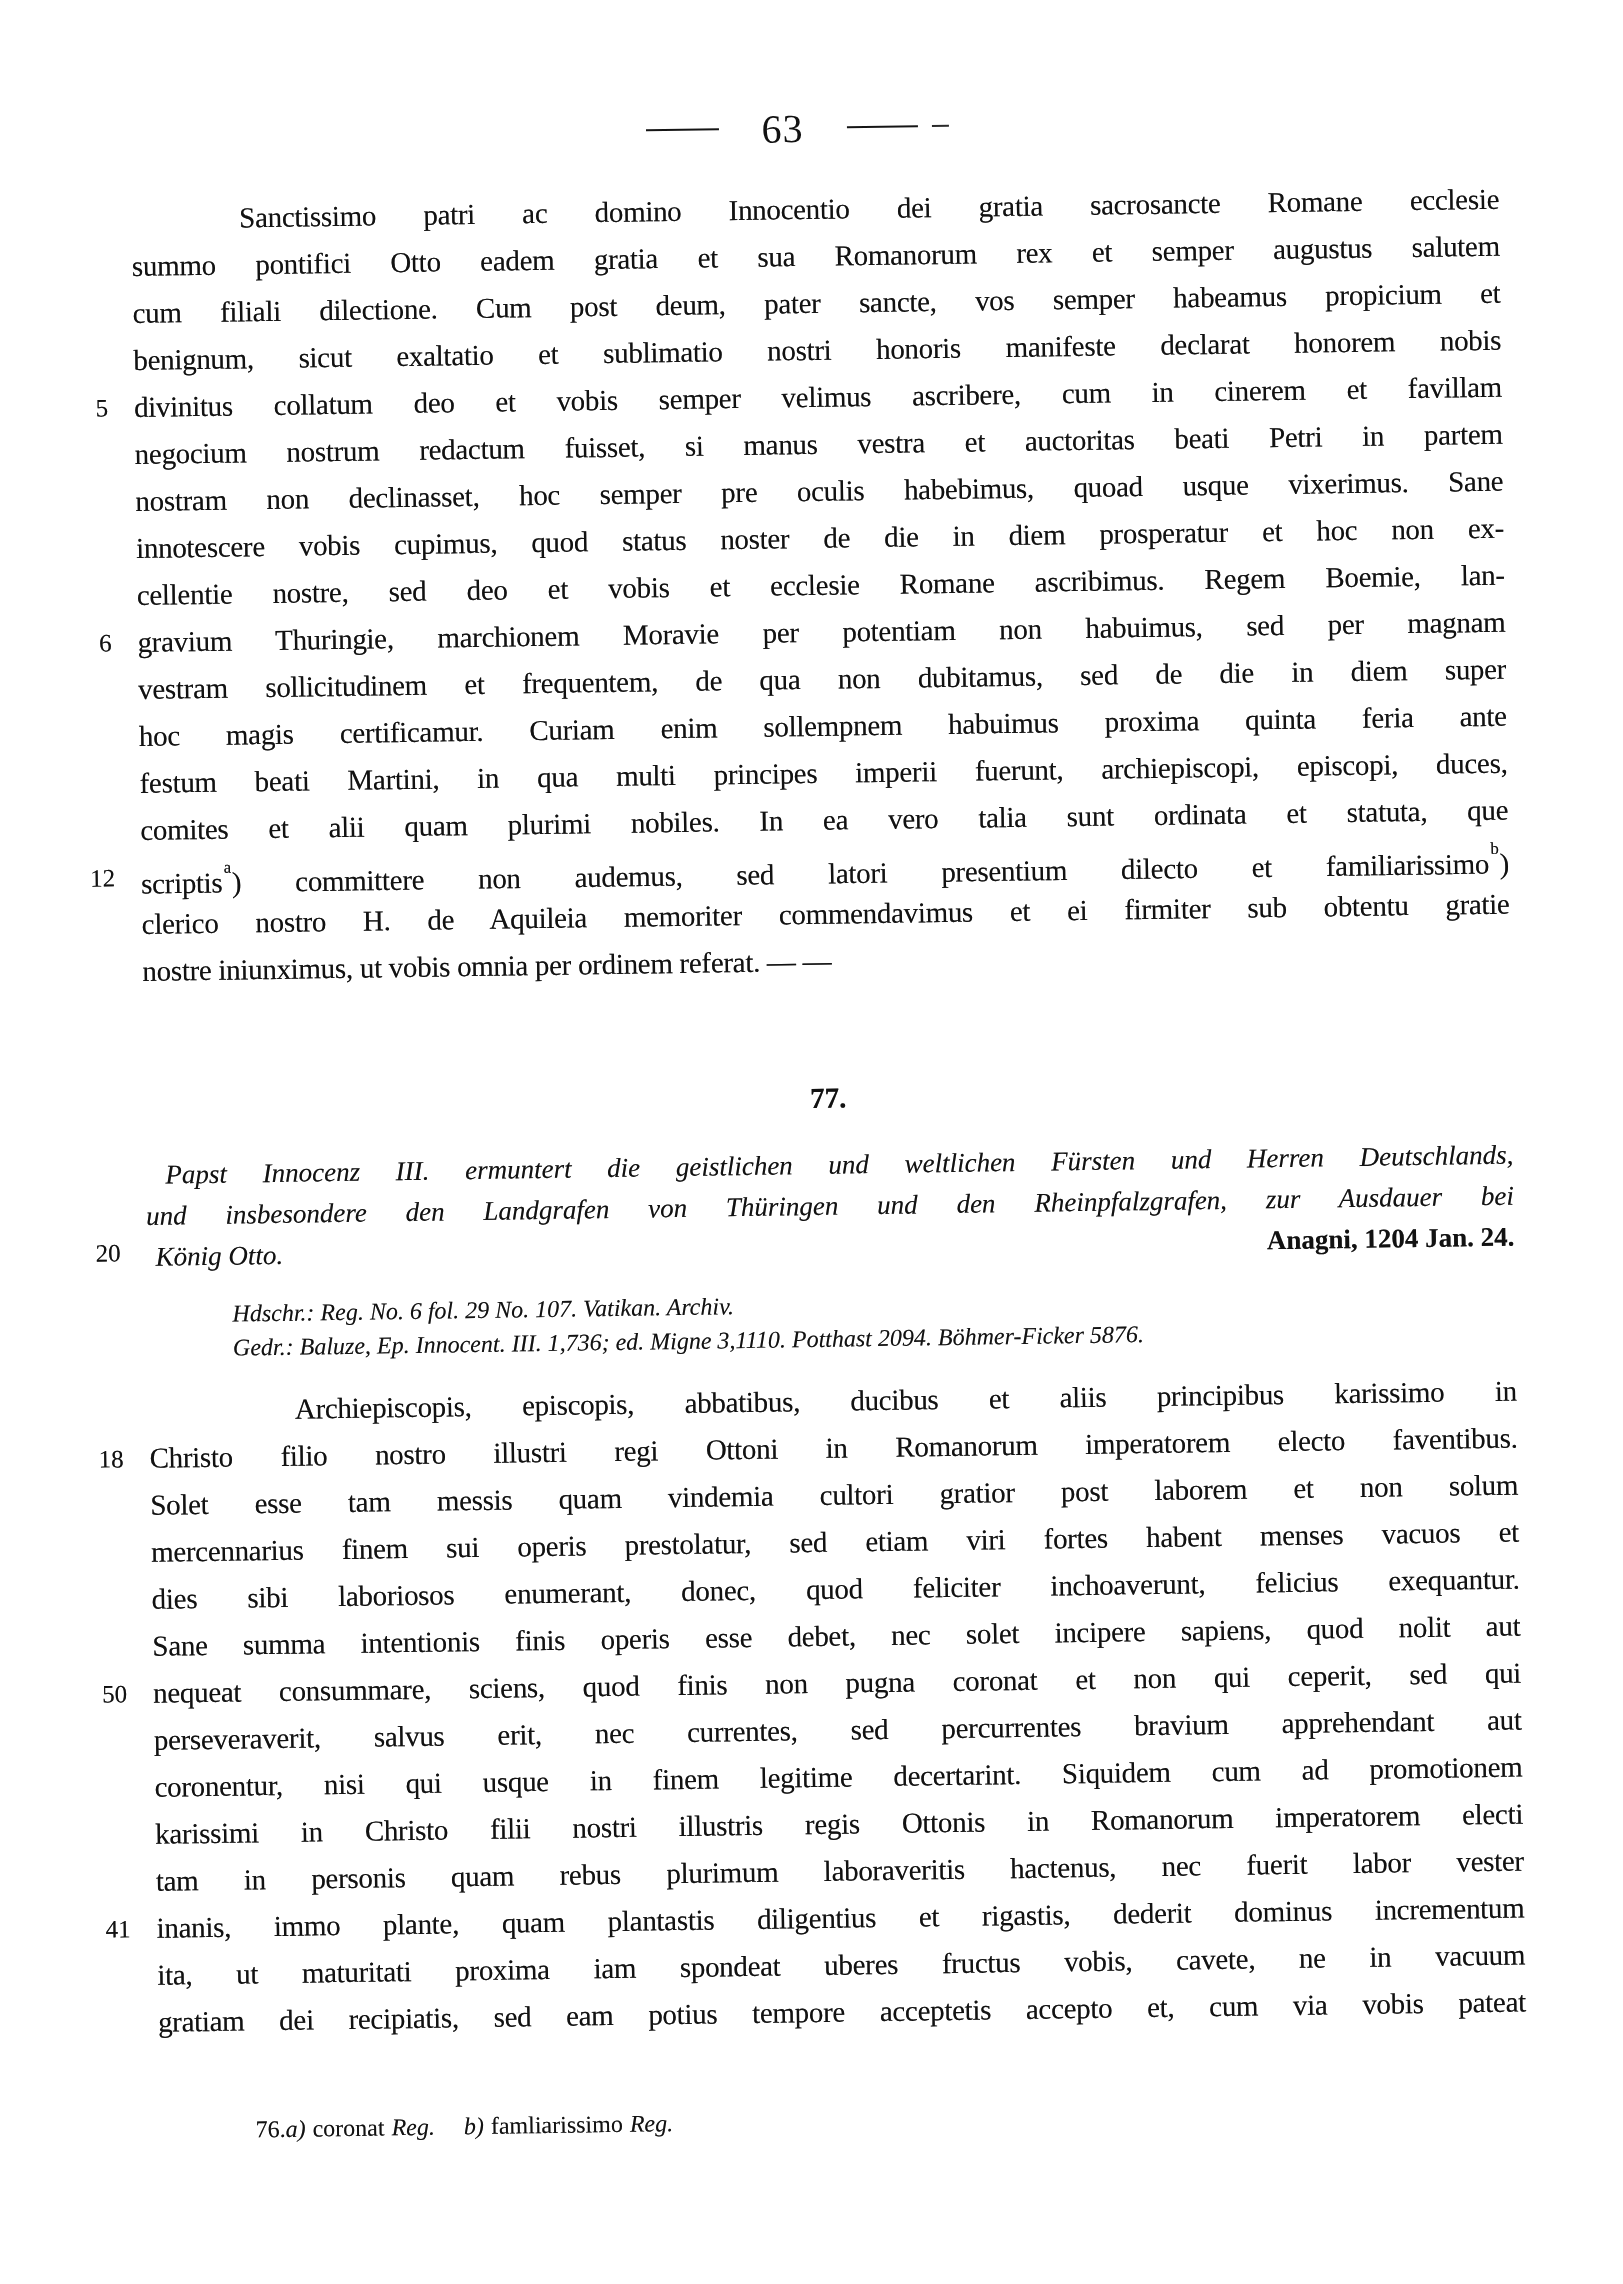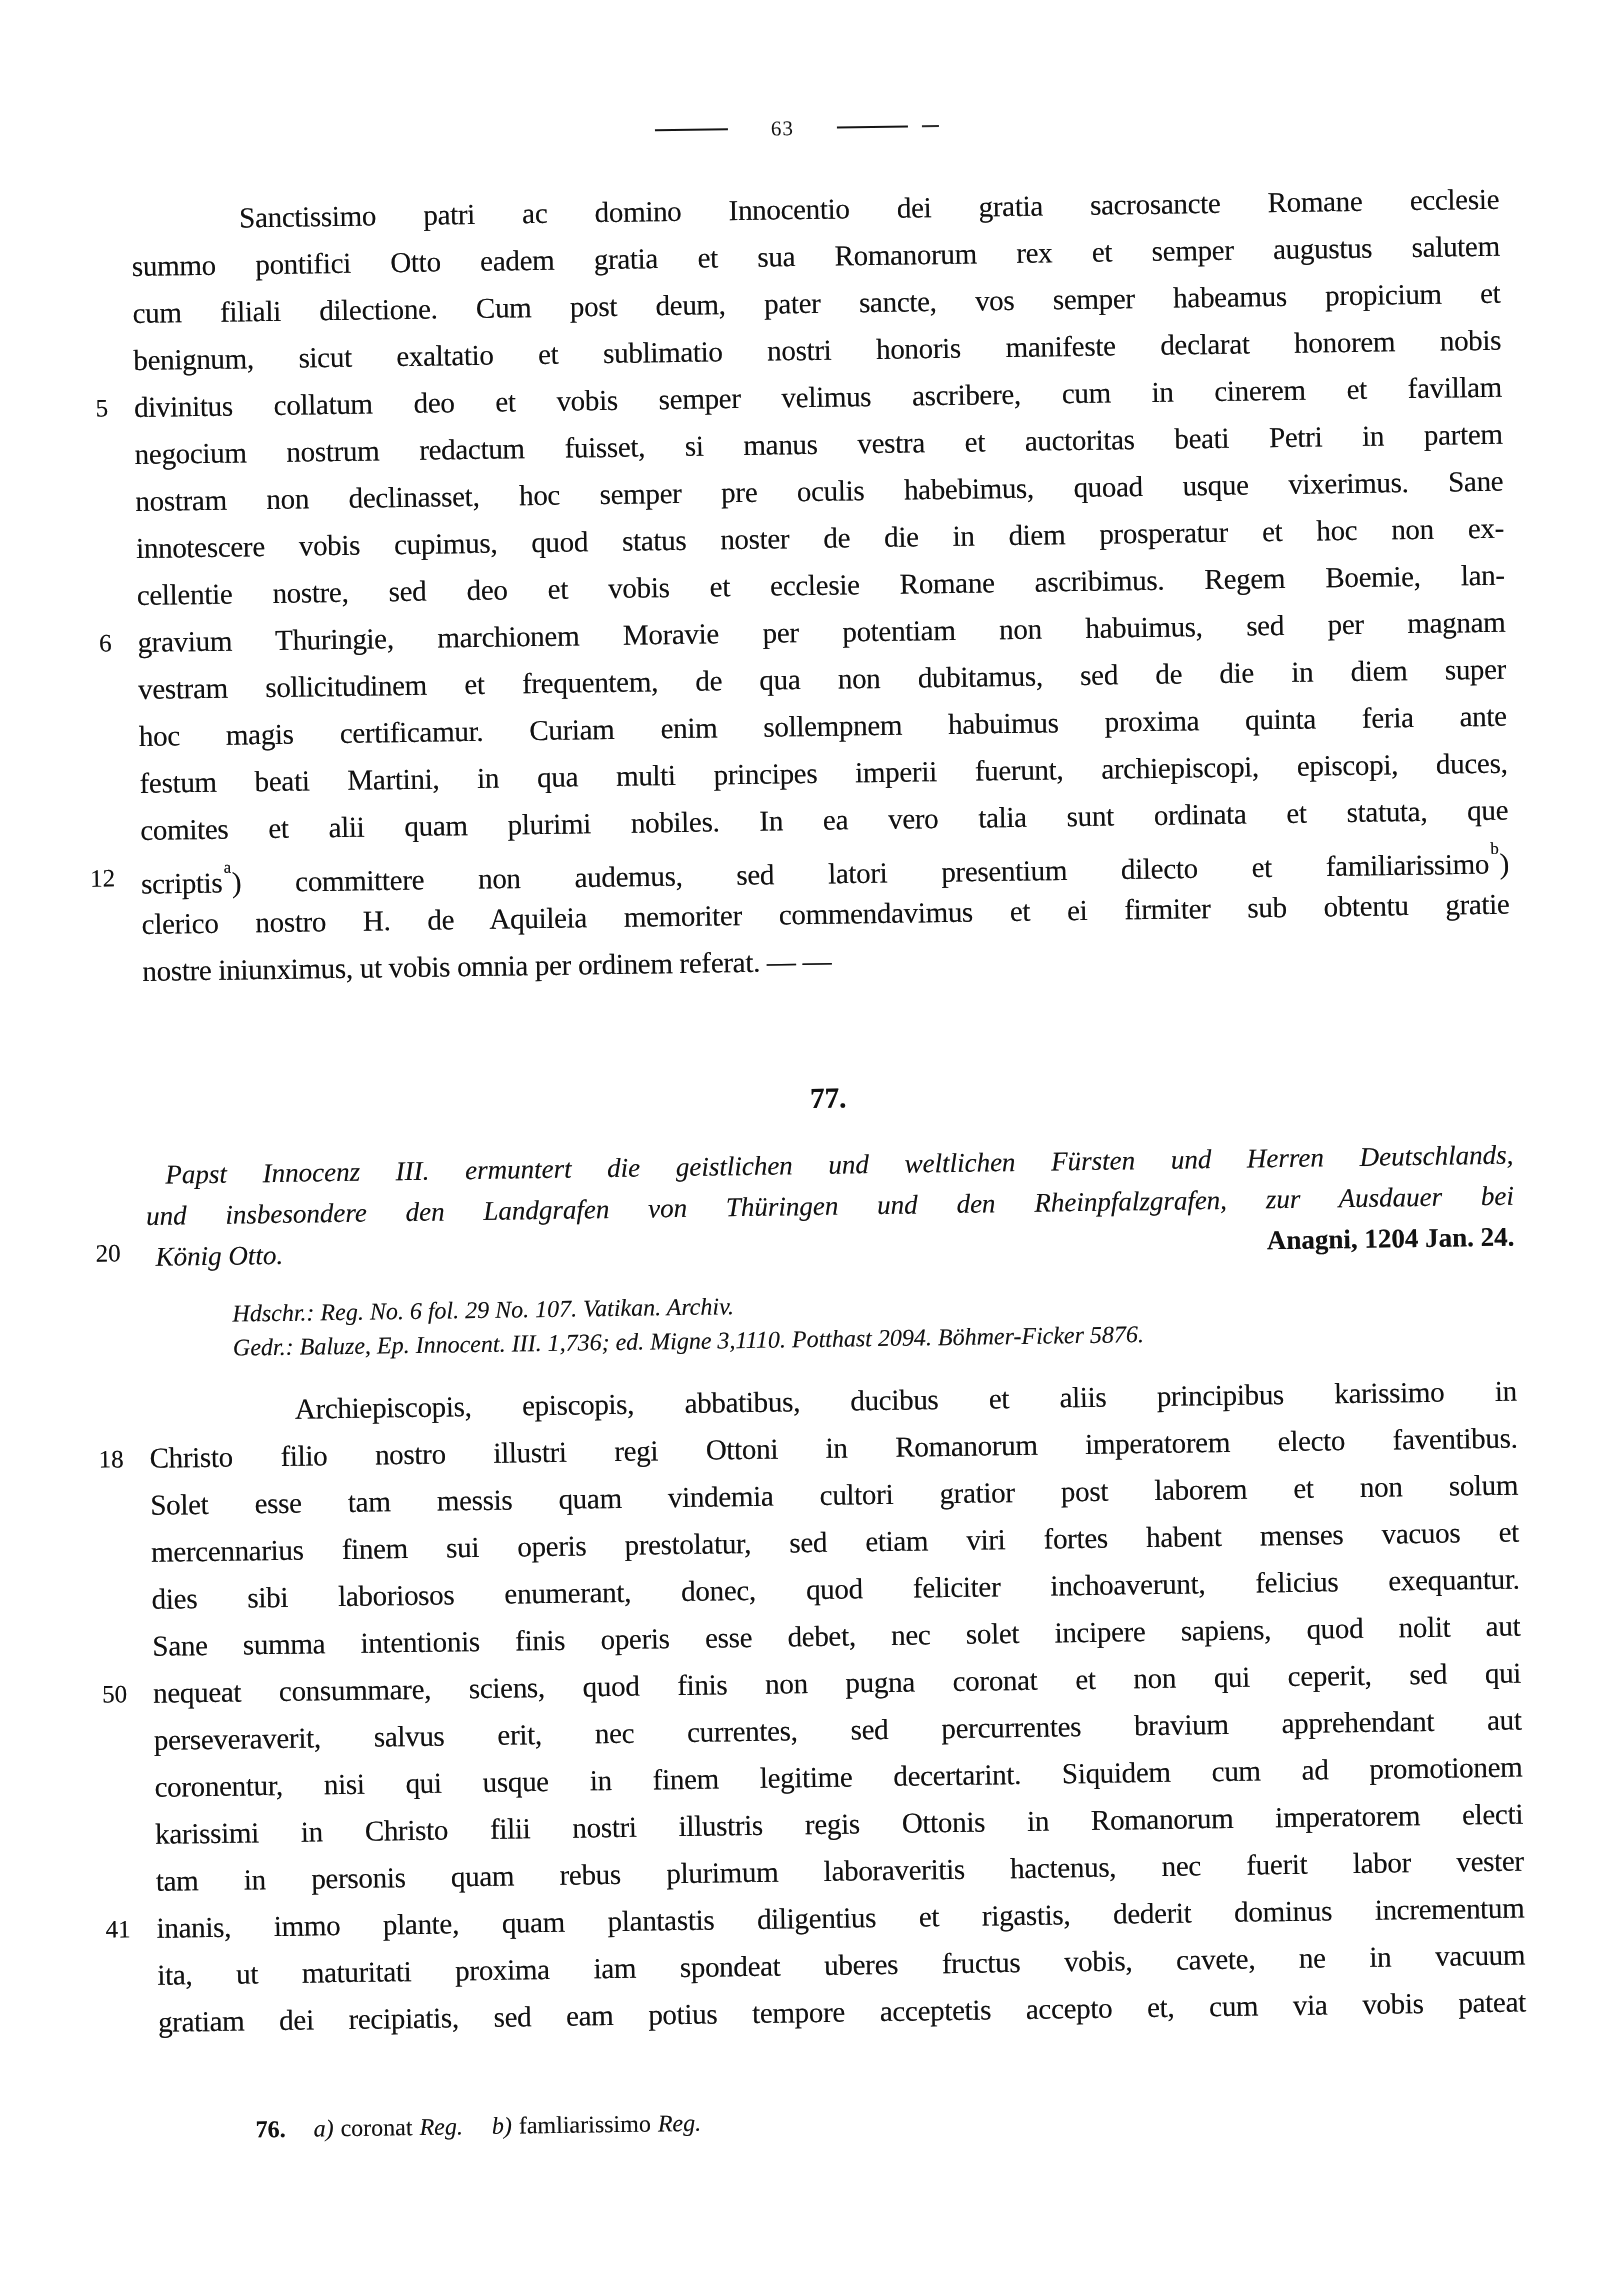--- a/index.html
+++ b/index.html
@@ -18,21 +18,21 @@
   }
   
   .page-header{
     position:absolute;top:103px;left:0;width:1624px;height:50px;
     display:flex;align-items:center;justify-content:center;gap:43px;
   }
   .rule{height:2.5px;background:#151515;}
   .rule-left{width:73px;}
   .rule-right{width:71px;}
   .rule-frag{width:17px;height:2px;margin-left:-29px;background:#2a2a2a;}
-  .page-number{font-size:21px;letter-spacing:1px;}
+  .page-number{font-size:40px;letter-spacing:1px;}
 
   
   .textblock{position:absolute;left:145px;width:1368px;}
   .tb1{top:186px;}
   .tb2{top:1378px;}
   .row{position:relative;height:47px;}
   .ltxt{
     font-size:29px;line-height:47px;letter-spacing:-0.3px;
     text-align:justify;text-align-last:justify;
     text-shadow:0 0 0.5px rgba(0,0,0,.55);
@@ -76,21 +76,21 @@
   .srow{
     font-style:italic;font-size:24px;line-height:34px;
     text-shadow:0 0 0.5px rgba(0,0,0,.4);
   }
 
   
   .footnote{
     position:absolute;top:2104px;left:241px;width:1211px;
     font-size:24px;line-height:35px;text-shadow:0 0 0.5px rgba(0,0,0,.45);
   }
-  .fn-num{font-weight:700;margin-right:28px;}
+  .fn-num{font-weight:400;margin-right:0;}
   .fn-it{font-style:italic;}
   .fn-rd{font-style:normal;}
   .fn-gap{margin-left:29px;}
   .sp{display:inline-block;width:7px;}
 </style>
 </head>
 <body>
 
 <div class="scan">
 

